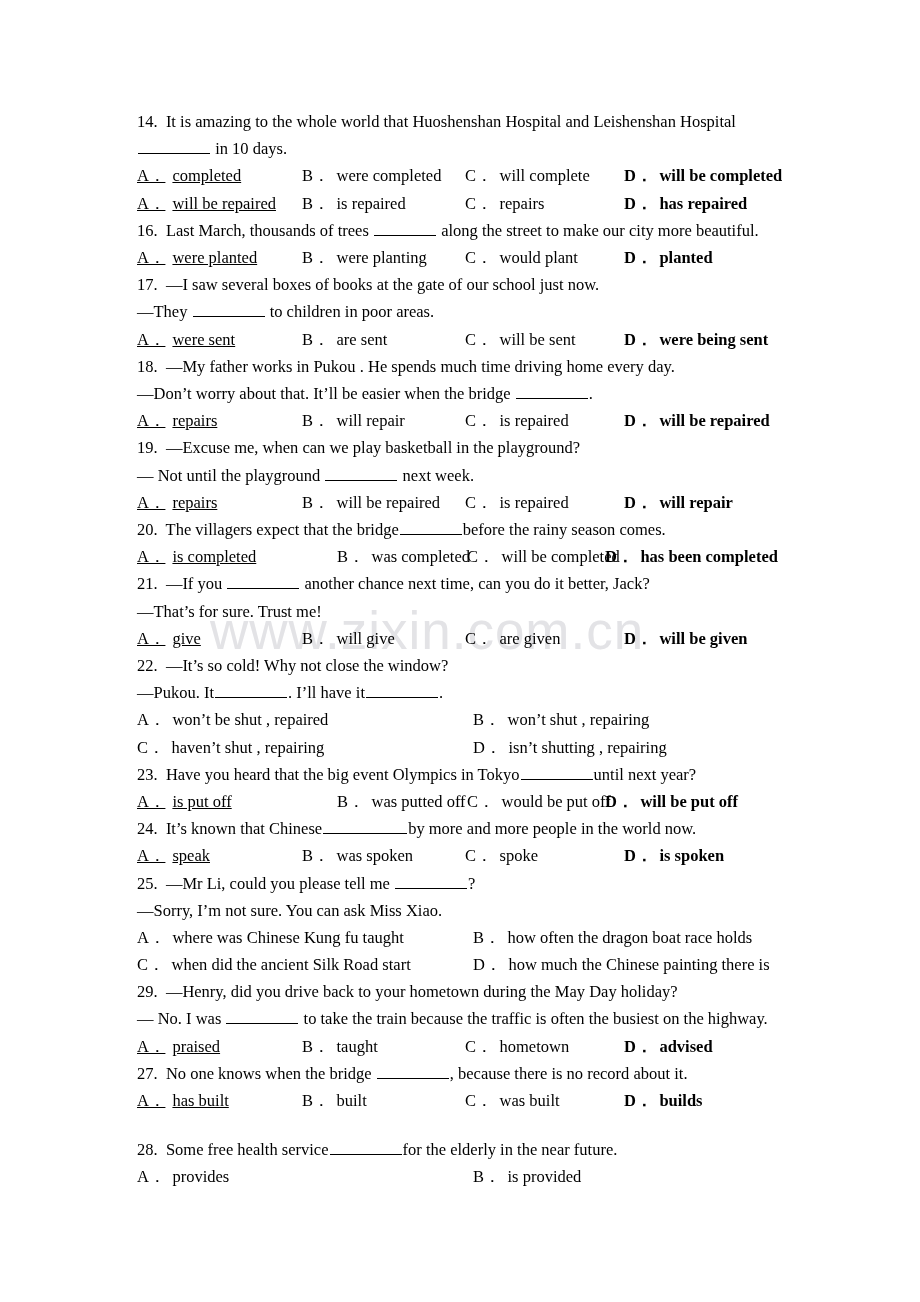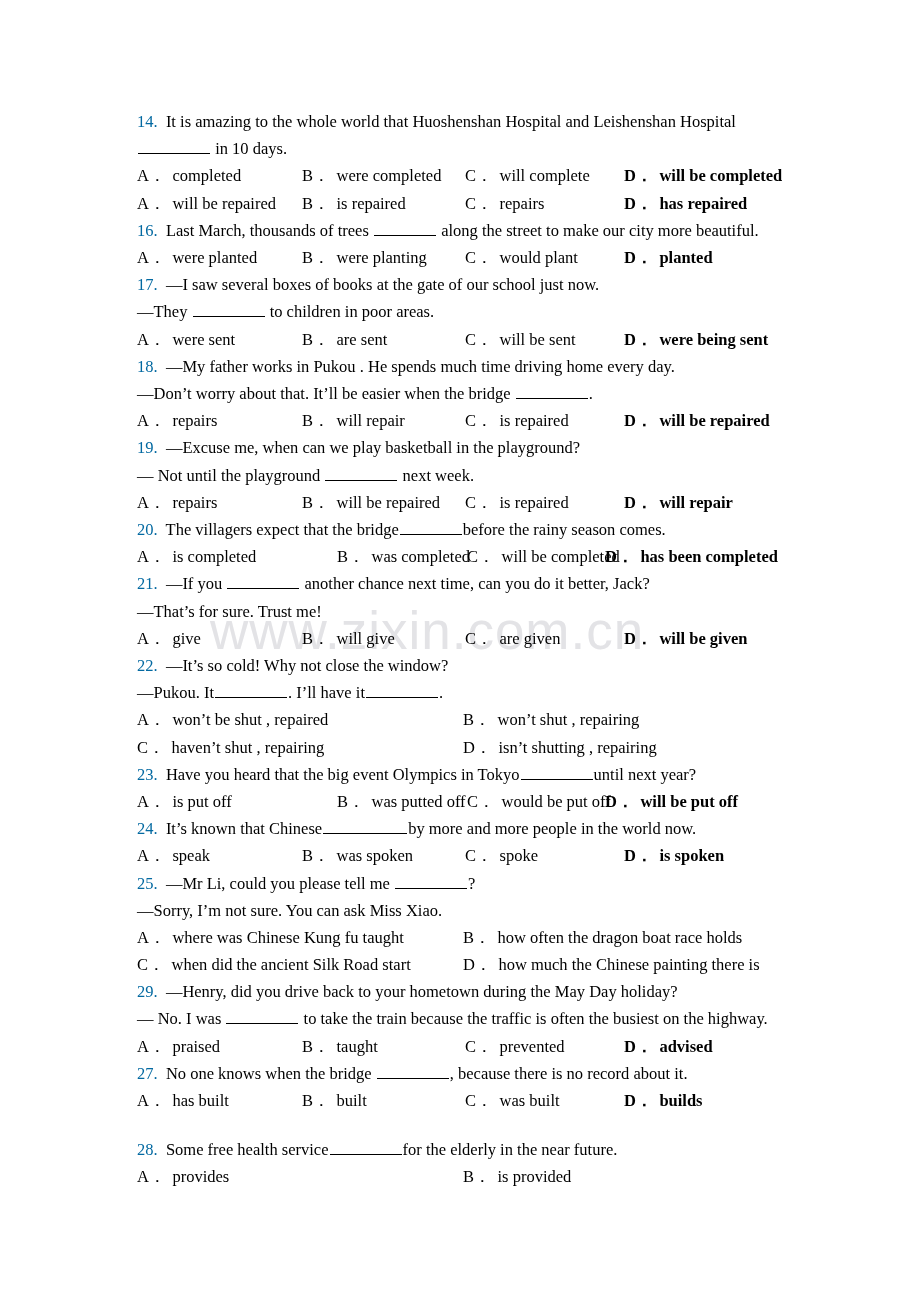--- a/index.html
+++ b/index.html
@@ -49,21 +49,21 @@
   }
 
   .line {
     font-size: 16.5px;
     line-height: 27.2px;
     white-space: nowrap;
     position: relative;
   }
 
   .qnum {
-    color: #0369a1;
+    color: #000000;
     font-size: 16.5px;
   }
 
   
   .blank {
     display: inline-block;
     border-bottom: 1px solid #000;
     height: 0.95em;
     vertical-align: baseline;
     margin: 0 1px;
@@ -79,42 +79,42 @@
     font-size: 16.5px;
     line-height: 27.2px;
     white-space: nowrap;
     position: relative;
     height: 27.2px;
   }
   .opts4 .op {
     position: absolute;
     top: 0;
   }
-  .opts4 .op.a { left: 0px; }
+  .opts4 .op.a { left: 0px; text-decoration: underline; }
   .opts4 .op.b { left: 165px; }
   .opts4 .op.c { left: 328px; }
   .opts4 .op.d { left: 487px; font-weight: bold; }
 
   
   .opts4.tight .op.b { left: 168px; margin-left: 32px; }
   .opts4.tight .op.c { left: 330px; }
   .opts4.tight .op.d { left: 468px; }
 
   
   .opts2 {
     display: block;
     font-size: 16.5px;
     line-height: 27.2px;
     white-space: nowrap;
     position: relative;
     height: 27.2px;
   }
   .opts2 .op { position: absolute; top: 0; }
   .opts2 .op.l { left: 0px; }
-  .opts2 .op.r { left: 326px; text-align: center; }
+  .opts2 .op.r { left: 336px; text-align: center; }
 
   .oplabel { margin-right: 7px; }
 
   .spacer { height: 22px; }
 </style>
 </head>
 <body>
 
 <div id="page">
 
@@ -226,21 +226,21 @@
     <div class="opts2">
       <span class="op l"><span class="oplabel">C．</span><span>when did the ancient Silk Road start</span></span>
       <span class="op r"><span class="oplabel">D．</span><span>how much the Chinese painting there is</span></span>
     </div>
 
     <div class="line"><span class="qnum">29.</span>&nbsp; <span>—Henry, did you drive back to your hometown during the May Day holiday?</span></div>
     <div class="line"><span>— No. I was</span> <span class="blank w-long"></span> <span>to take the train because the traffic is often the busiest on the highway.</span></div>
     <div class="opts4">
       <span class="op a"><span class="oplabel">A．</span><span>praised</span></span>
       <span class="op b"><span class="oplabel">B．</span><span>taught</span></span>
-      <span class="op c"><span class="oplabel">C．</span><span>prevented</span></span>
+      <span class="op c"><span class="oplabel">C．</span><span>hometown</span></span>
       <span class="op d"><span class="oplabel">D．</span><span>advised</span></span>
     </div>
 
     <div class="line"><span class="qnum">27.</span>&nbsp; <span>No one knows when the bridge</span> <span class="blank w-long"></span><span>, because there is no record about it.</span></div>
     <div class="opts4">
       <span class="op a"><span class="oplabel">A．</span><span>has built</span></span>
       <span class="op b"><span class="oplabel">B．</span><span>built</span></span>
       <span class="op c"><span class="oplabel">C．</span><span>was built</span></span>
       <span class="op d"><span class="oplabel">D．</span><span>builds</span></span>
     </div>

